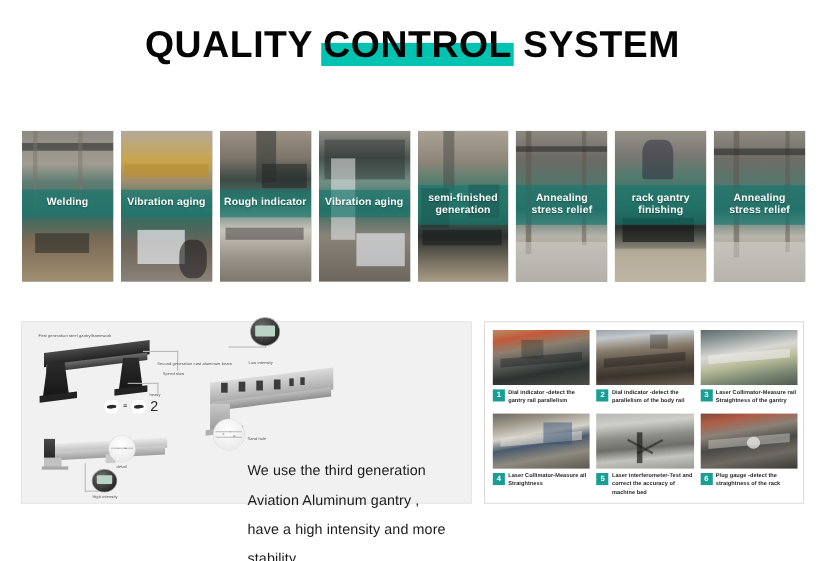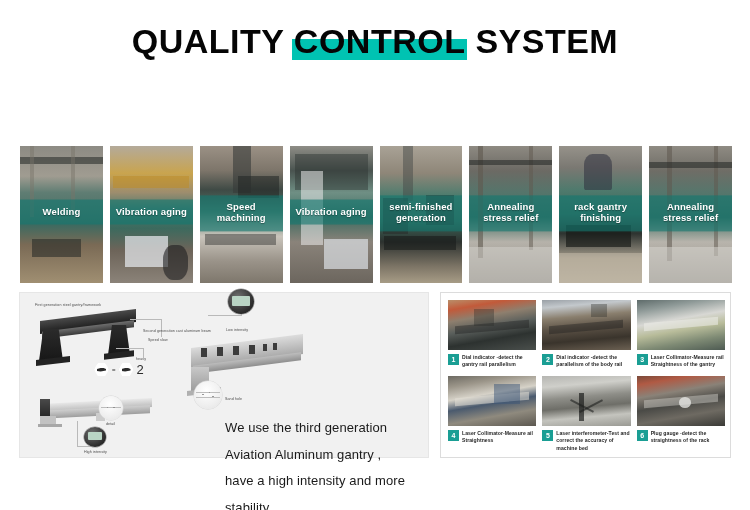--- a/index.html
+++ b/index.html
@@ -27,21 +27,21 @@
     position: relative; display: inline-block; z-index: 2;
   }
   .title .hl::before {
     content: ""; position: absolute;
     left: -2px; right: -2px; bottom: 1px; height: 21px;
     background: #00c3b2; z-index: -1;
   }
 
   
   .strip {
-    position: absolute; left: 20px; top: 146px;
+    position: absolute; left: 20px; top: 119px;
     width: 712px; height: 137px;
     display: flex; gap: 7px;
   }
   .tile {
     position: relative; flex: 1 1 0; height: 137px;
     overflow: hidden; background: #8d8a80;
   }
   .tile .ph { position: absolute; inset: 0; }
   .tile .band {
     position: absolute; left: 0; right: 0; top: 46%;
@@ -285,21 +285,21 @@
       </div>
     </div>
 
     <div class="tile">
       <div class="ph ph-rough">
         <div class="ph-post" style="left:40%;top:0;width:22%;height:34%;background:rgba(55,58,56,0.6);"></div>
         <div class="ph-beam" style="left:46%;top:22%;width:50%;height:16%;"></div>
         <div class="ph-beam" style="left:6%;top:64%;width:86%;height:8%;background:rgba(60,60,58,0.5);"></div>
       </div>
       <div class="band">
-        <span>Speed machining</span>
+        <span>Rough indicator</span>
       </div>
     </div>
 
     <div class="tile">
       <div class="ph ph-vib2">
         <div class="ph-beam" style="left:6%;top:6%;width:88%;height:26%;background:rgba(45,50,48,0.45);"></div>
         <div class="ph-post" style="left:14%;top:18%;width:26%;height:54%;background:rgba(235,235,235,0.55);"></div>
         <div class="ph-beam" style="left:42%;top:68%;width:52%;height:22%;background:rgba(220,224,228,0.7);"></div>
       </div>
       <div class="band">

